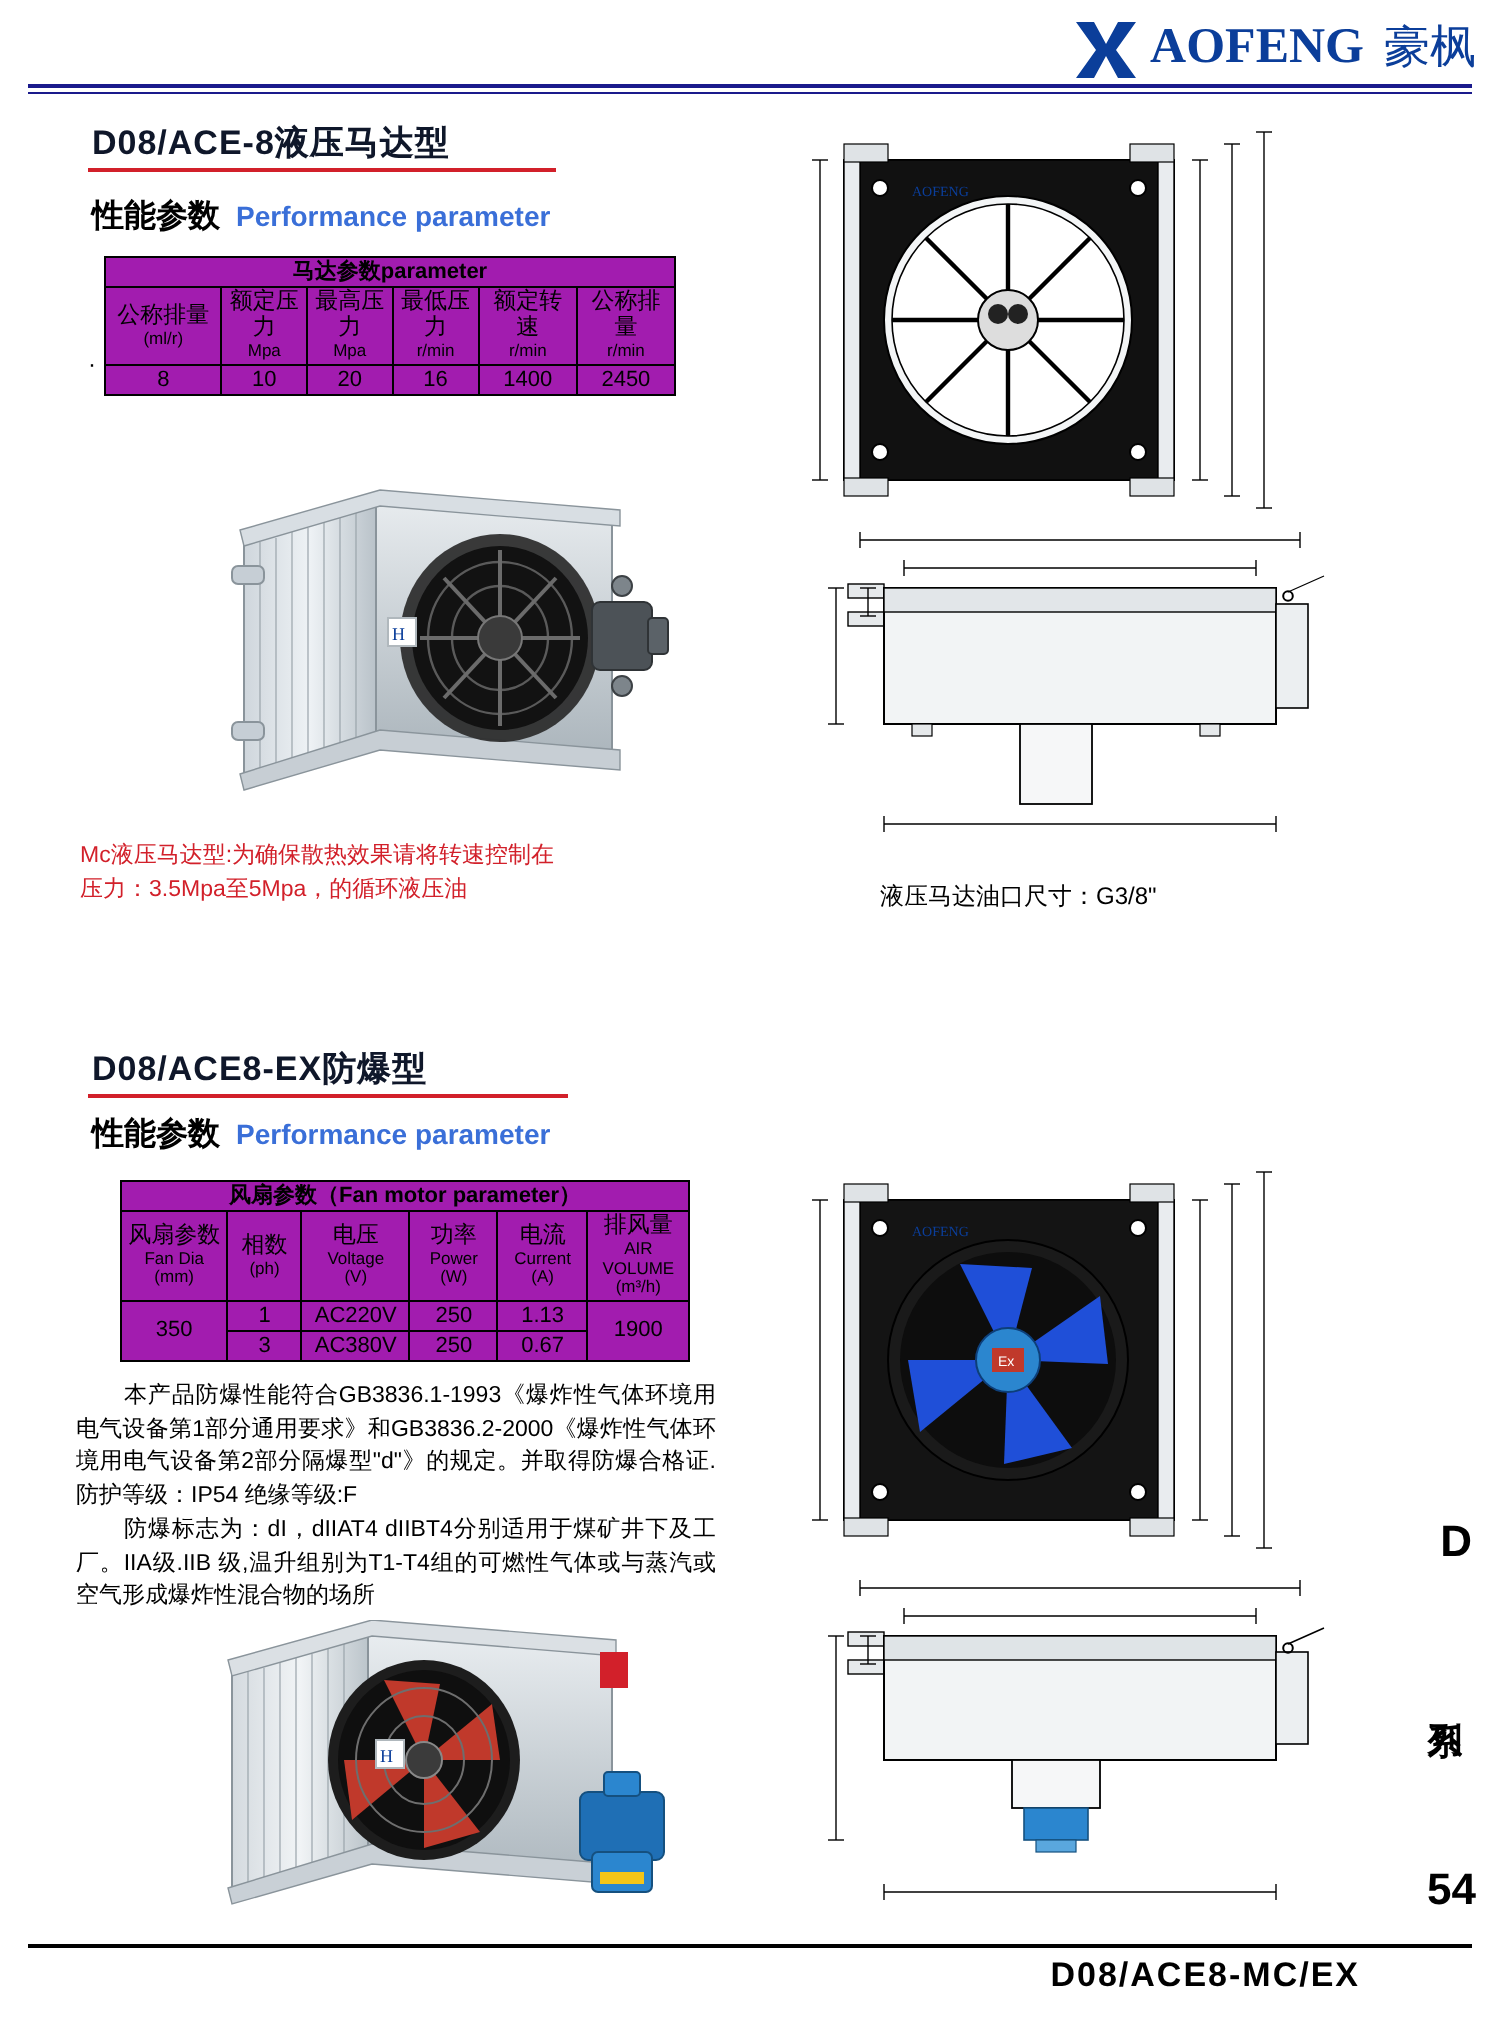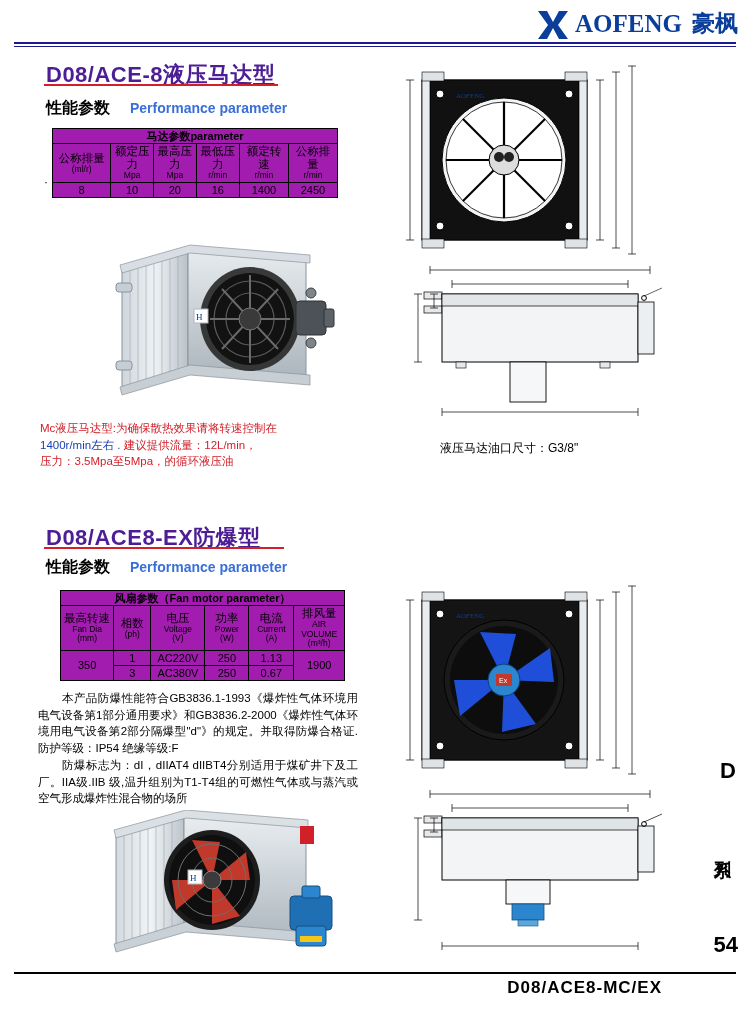--- a/index.html
+++ b/index.html
@@ -23,43 +23,43 @@
   }
   .brand-mark{
     width:34px;height:30px;position:relative;
   }
   .brand-mark svg{display:block;}
   .brand-latin{
     font-family:"Liberation Serif", serif;
     font-size:25px;font-weight:bold;color:#0b3e9a;letter-spacing:0px;
   }
   .brand-cn{
-    font-size:23px;font-weight:bold;color:#0b3e9a;margin-left:4px;
+    font-size:23px;font-weight:normal;color:#0b3e9a;margin-left:4px;
   }
   .rule{
     position:absolute;left:14px;top:42px;width:722px;height:2px;background:#1a1a8c;
   }
   .rule2{
     position:absolute;left:14px;top:46px;width:722px;height:1px;background:#1a1a8c;
   }
 
   
   .sec-title{
     position:absolute;
-    font-size:22px;font-weight:bold;color:#4c1d95;
+    font-size:17px;font-weight:bold;color:#0f172a;
     letter-spacing:0.5px;
     font-family:"Liberation Sans", sans-serif;
   }
   .sec-underline{
     position:absolute;height:2px;background:#d2202a;
   }
   .perf{
     position:absolute;font-size:16px;font-weight:bold;color:#000;
   }
-  .perf .en{color:#3a6fd8;font-weight:bold;font-size:14px;margin-left:20px;}
+  .perf .en{color:#3a6fd8;font-weight:bold;font-size:14px;margin-left:8px;}
 
   
   table.param{
     border-collapse:collapse;
     position:absolute;
     background:#a21caf;
   }
   table.param td,table.param th{
     border:1px solid #000;
     text-align:center;
@@ -229,24 +229,20 @@
       <circle cx="201" cy="50" r="5" fill="#7d858b" stroke="#3c4145"></circle>
       <circle cx="201" cy="100" r="5" fill="#7d858b" stroke="#3c4145"></circle>
 
       <rect x="84" y="66" width="14" height="14" fill="#ffffff" stroke="#b0b8bd"></rect>
       <text x="86" y="77" font-size="9" fill="#0b3e9a" font-family="Liberation Serif, serif">H</text>
     </svg>
   </div>
 
   <div class="note red" style="left:40px;top:420px;width:300px;">
     <div>Mc液压马达型:为确保散热效果请将转速控制在</div>
-    <div>
-      <span class="note blue" style="position:static;">1400r/min左右 .</span>
-      <span>建议提供流量：12L/min，</span>
-    </div>
     <div>压力：3.5Mpa至5Mpa，的循环液压油</div>
   </div>
 
   <div class="note black" style="left:440px;top:440px;font-size:12px;">液压马达油口尺寸：G3/8"</div>
 
   <div class="dwg" style="left:400px;top:62px;width:340px;height:200px;">
     <svg width="340" height="200" viewBox="0 0 340 200">
 
       <rect x="22" y="18" width="165" height="160" fill="none" stroke="#000" stroke-width="1"></rect>
       <rect x="30" y="18" width="149" height="160" fill="#111" stroke="#000" stroke-width="0.8"></rect>
@@ -362,21 +358,21 @@
     <span>性能参数</span><span class="en">Performance  parameter</span>
   </div>
 
   <table class="param" style="left:60px;top:590px;width:285px;padding-left:20px;">
     <tbody>
         <tr>
       <td class="t-title" colspan="6">风扇参数（Fan motor parameter）</td>
     </tr>
     <tr>
       <td style="width:58px;">
-        <div class="cn">最高转速</div>
+        <div class="cn">风扇参数</div>
         <div class="en">Fan Dia</div>
         <div class="en">(mm)</div>
       </td>
       <td style="width:38px;">
         <div class="cn">相数</div>
         <div class="en">(ph)</div>
       </td>
       <td style="width:52px;">
         <div class="cn">电压</div>
         <div class="en">Voltage</div>
@@ -558,15 +554,15 @@
     
     
     
   </div>
 
   <div class="side-d" style="right:14px;top:758px;font-size:22px;">D</div>
   <div class="side-d" style="right:16px;top:848px;font-size:17px;writing-mode:vertical-rl;">系列</div>
   <div class="side-d" style="right:12px;top:932px;font-size:22px;">54</div>
 
   <div class="footer-rule" style="top:972px;"></div>
-  <div class="footer-txt" style="right:88px;top:978px;">D08/ACE8-MC/EX</div>
+  <div class="footer-txt" style="right:70px;top:978px;">D08/ACE8-MC/EX</div>
 
 </div>
 
 </body></html>

